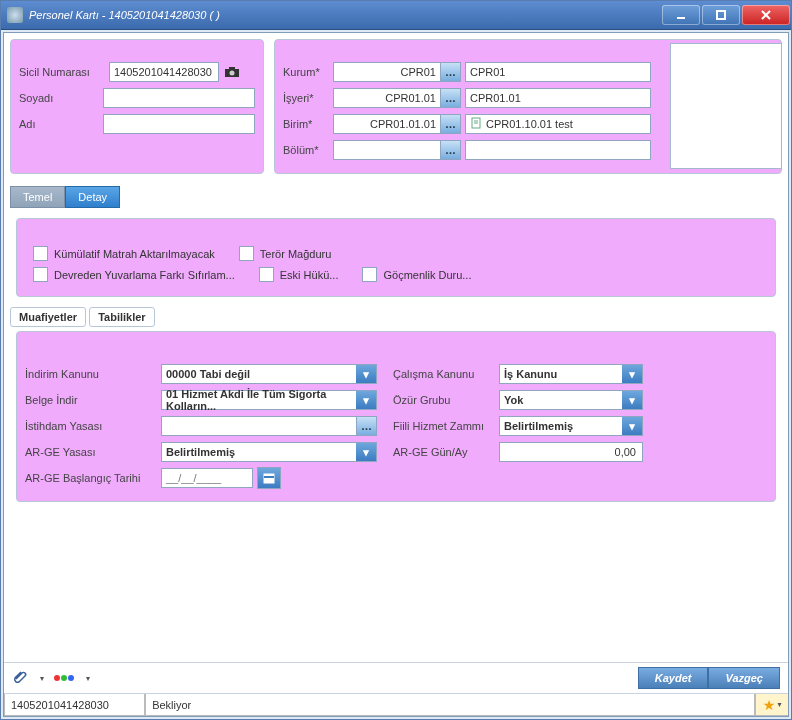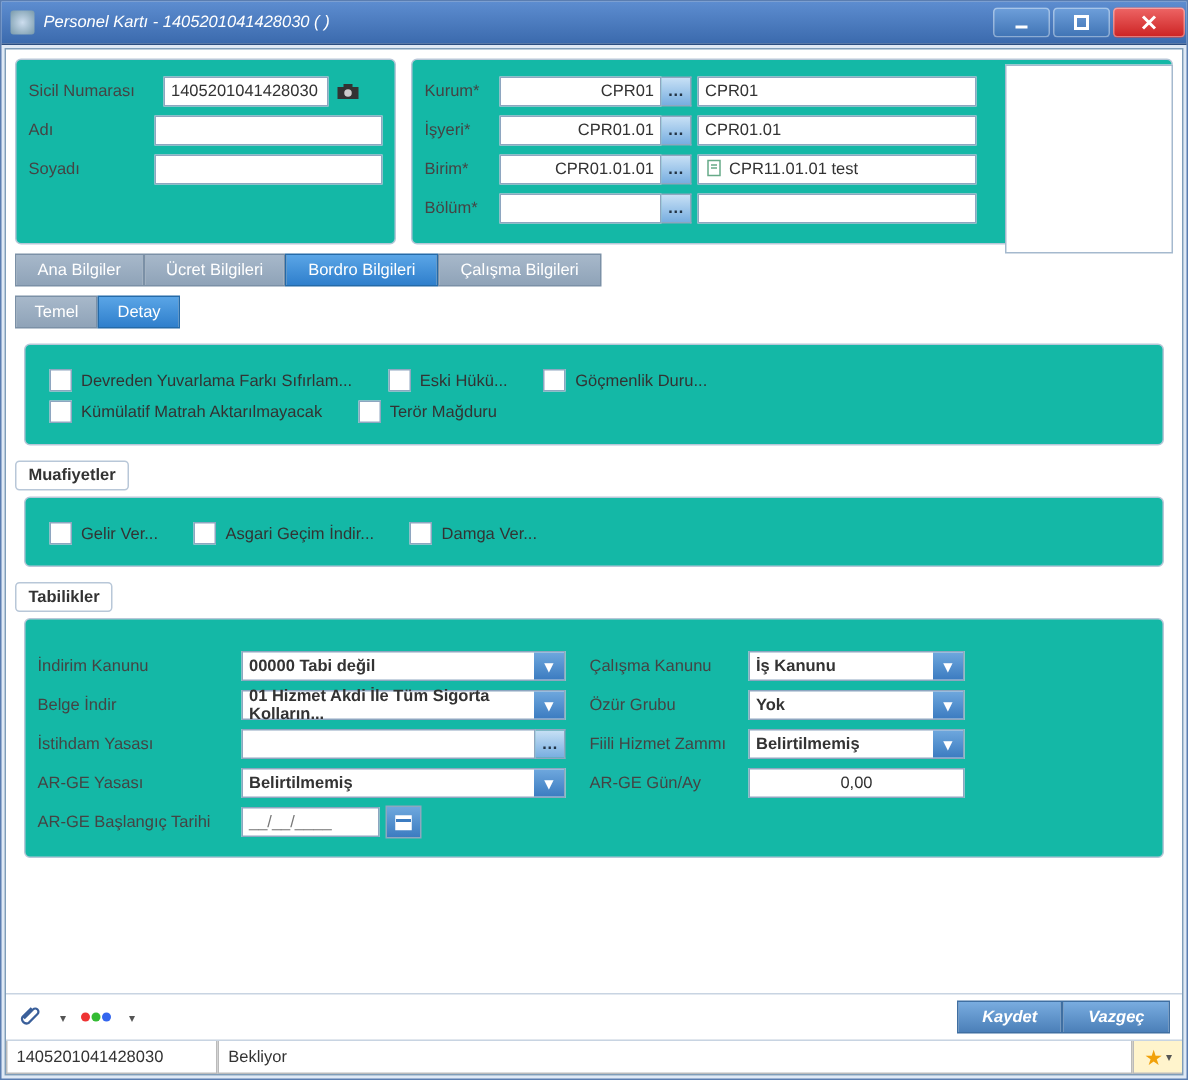--- a/index.html
+++ b/index.html
@@ -60,23 +60,23 @@
       display:flex;
       flex-direction:column;
       overflow:hidden;
     }
     .top-area { position:relative; }
 
     .group {
       border: 1px solid #b8c7d8;
       border-radius: 4px;
       margin: 6px;
-      padding: 10px 8px 8px;
+      padding: 21px 8px 8px;
       position: relative;
-      background:#14b8a6;
+      background:#f0abfc;
     }
 
     .top-row { display:flex; }
     .left-box { width: 236px; }
     .right-box { flex:1; margin-left:4px; position:relative;}
     .field-row { display:flex; align-items:center; margin-bottom:4px; height:22px;}
     .field-label { width: 90px; color:#444;}
     .text-input {
       flex:1; height:20px; border:1px solid #8ea6c0; padding:0 4px;
       font: inherit; color:#333; box-sizing:border-box;
@@ -139,21 +139,21 @@
       width:216px; height:20px; border:1px solid #8ea6c0; display:flex;
       box-sizing:border-box; background:#fff;font-weight:bold;
     }
     .combo .cval { flex:1; padding:0 4px; display:flex; align-items:center; color:#333;}
     .combo .cbtn {
       width:20px; display:flex; align-items:center; justify-content:center;
       background:linear-gradient(#6ea7dd,#3c7cc1); color:#fff;
     }
     .combo.sm { width:144px; }
     .numbox { width:144px; height:20px; border:1px solid #8ea6c0; background:#fff;
-      display:flex; align-items:center; justify-content:center; padding:0 6px; box-sizing:border-box;}
+      display:flex; align-items:center; justify-content:flex-end; padding:0 6px; box-sizing:border-box;}
     .datebox { width:92px; height:20px; border:1px solid #8ea6c0; background:#fff;
       box-sizing:border-box; display:flex; align-items:center; padding:0 4px; color:#777;text-align:right;}
     .datebtn {
       width:22px; height:20px; margin-left:4px;
       border:1px solid #8ea6c0; display:flex; align-items:center; justify-content:center;
       background:linear-gradient(#6ea7dd,#3c7cc1);
     }
     .datebtn svg { stroke:#fff; fill:#fff;}
 
     
@@ -226,25 +226,25 @@
             <input class="text-input" style="width: 110px; flex: 0 0 auto;" value="1405201041428030">
             <span class="camera-icon">
               <svg width="16" height="12">
                   <rect x="1" y="3" width="14" height="8" fill="#333"></rect>
                   <rect x="5" y="1" width="6" height="3" fill="#333"></rect>
                   <circle cx="8" cy="7" r="2.5" fill="#ccc"></circle>
                 </svg>
             </span>
           </div>
           <div class="field-row">
+            <span class="field-label">Soyadı</span>
+            <input class="text-input" value="" style="">
+          </div>
+          <div class="field-row">
             <span class="field-label">Adı</span>
-            <input class="text-input" value="" style="">
-          </div>
-          <div class="field-row">
-            <span class="field-label">Soyadı</span>
             <input class="text-input" value="" style="">
           </div>
         </div>
 
         <div class="group right-box" style="padding-right:130px;">
           <div class="field-row">
             <span class="field-label" style="width:50px;">Kurum*</span>
             <input class="text-input code" value="CPR01" style="">
             <div class="lookup-btn">…</div>
             <div class="text-display">
@@ -264,95 +264,73 @@
             <input class="text-input code" value="CPR01.01.01" style="">
             <div class="lookup-btn">…</div>
             <div class="text-display">
               <span>
                 <svg width="12" height="12">
                     <rect x="2" y="1" width="8" height="10" fill="#fff" stroke="#6a8"></rect>
                     <line x1="4" y1="4" x2="8" y2="4" stroke="#6a8"></line>
                     <line x1="4" y1="6" x2="8" y2="6" stroke="#6a8"></line>
                   </svg>
               </span>
-              <span>CPR11.01.01 test</span>
+              <span>CPR01.10.01 test</span>
             </div>
           </div>
           <div class="field-row">
             <span class="field-label" style="width:50px;">Bölüm*</span>
             <input class="text-input code" value="" style="">
             <div class="lookup-btn">…</div>
             <div class="text-display">
                 <span></span>
               </div>
           </div>
         </div>
       </div>
       <div class="photo-box"></div>
     </div>
 
-    <div class="tabs">
-      <div class="tab">Ana Bilgiler</div>
-      <div class="tab">Ücret Bilgileri</div>
-      <div class="tab active">Bordro Bilgileri</div>
-      <div class="tab">Çalışma Bilgileri</div>
-    </div>
 
     <div class="subtabs">
       <div class="subtab">Temel</div>
       <div class="subtab active">Detay</div>
     </div>
 
     <div class="page-body">
       
       <div class="group" style="margin-top:4px;">
+        <div class="checkbox-row">
+          <label class="cb">
+              <span class="box"></span>
+              <span>Kümülatif Matrah Aktarılmayacak</span>
+            </label>
+          <label class="cb">
+              <span class="box"></span>
+              <span>Terör Mağduru</span>
+            </label>
+        </div>
         <div class="checkbox-row">
           <label class="cb">
               <span class="box"></span>
               <span>Devreden Yuvarlama Farkı Sıfırlam...</span>
             </label>
           <label class="cb">
               <span class="box"></span>
               <span>Eski Hükü...</span>
             </label>
           <label class="cb">
               <span class="box"></span>
               <span>Göçmenlik Duru...</span>
             </label>
         </div>
-        <div class="checkbox-row">
-          <label class="cb">
-              <span class="box"></span>
-              <span>Kümülatif Matrah Aktarılmayacak</span>
-            </label>
-          <label class="cb">
-              <span class="box"></span>
-              <span>Terör Mağduru</span>
-            </label>
-        </div>
       </div>
 
       
       <div class="tablabel-box">Muafiyetler</div>
-      <div class="group section">
-        <div class="checkbox-row">
-          <label class="cb">
-              <span class="box"></span>
-              <span>Gelir Ver...</span>
-            </label>
-          <label class="cb">
-              <span class="box"></span>
-              <span>Asgari Geçim İndir...</span>
-            </label>
-          <label class="cb">
-              <span class="box"></span>
-              <span>Damga Ver...</span>
-            </label>
-        </div>
-      </div>
 
       
       <div class="tablabel-box">Tabilikler</div>
       <div class="group section">
         <div class="form-grid">
 
           <div class="form-col">
             <div class="frow">
               <span class="lbl">İndirim Kanunu</span>
               <div class="combo">

